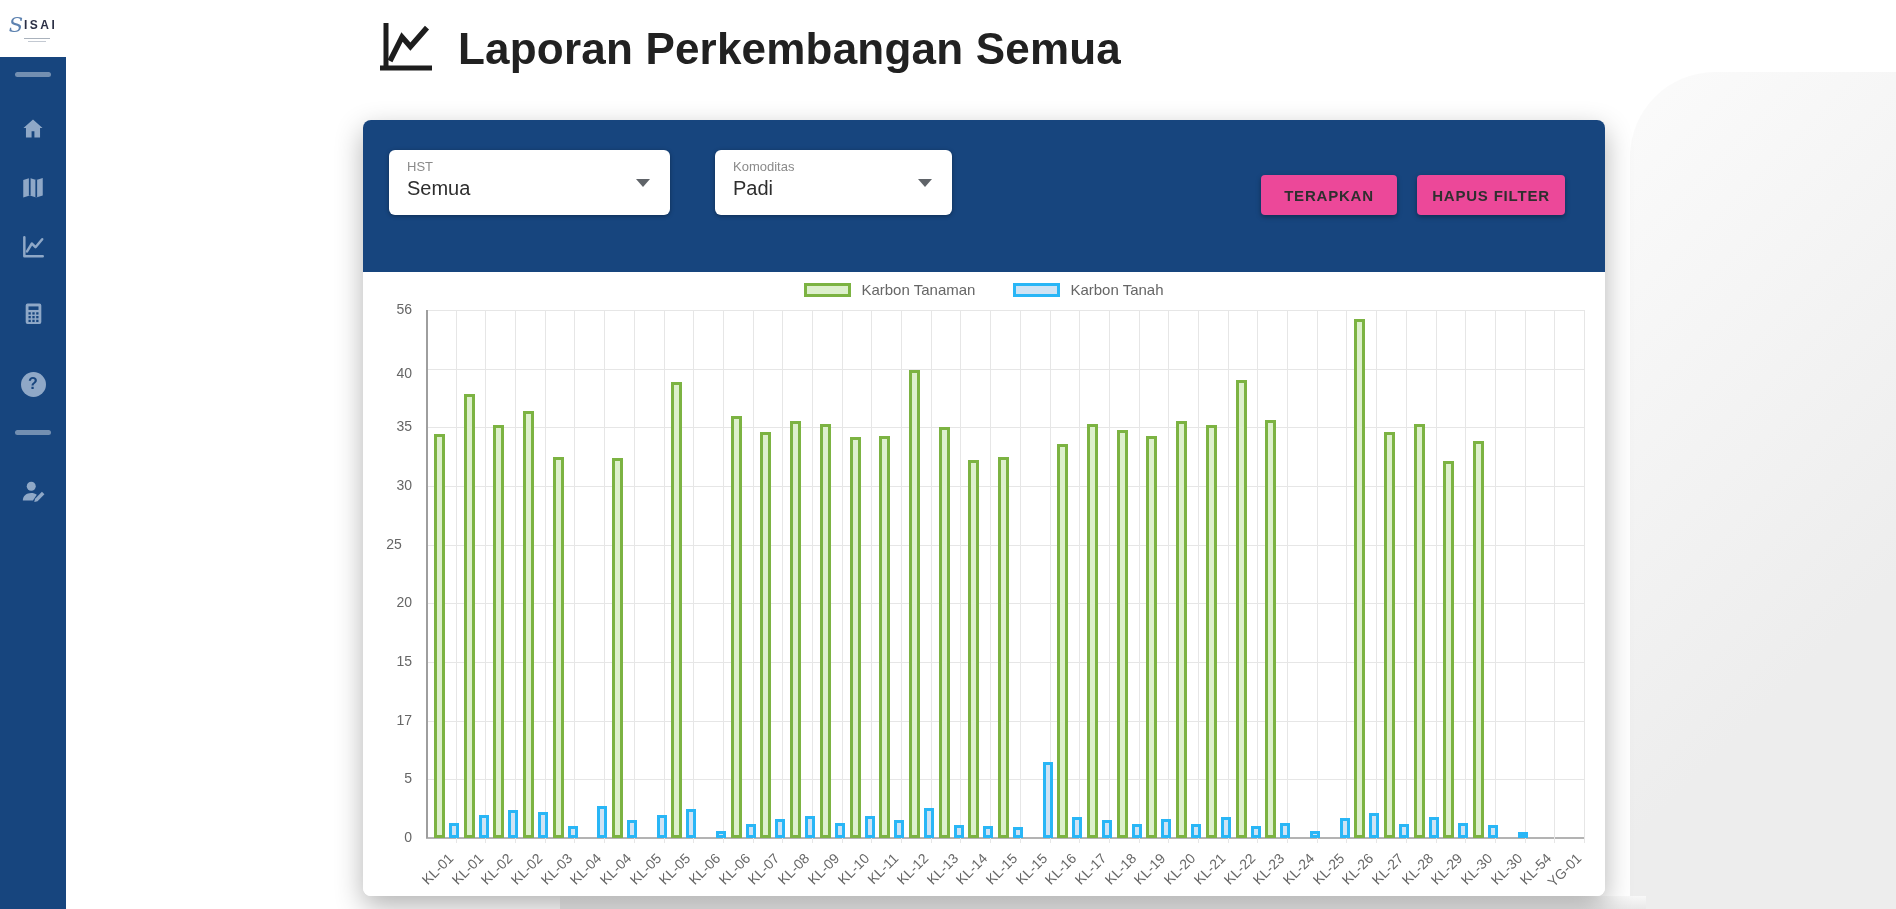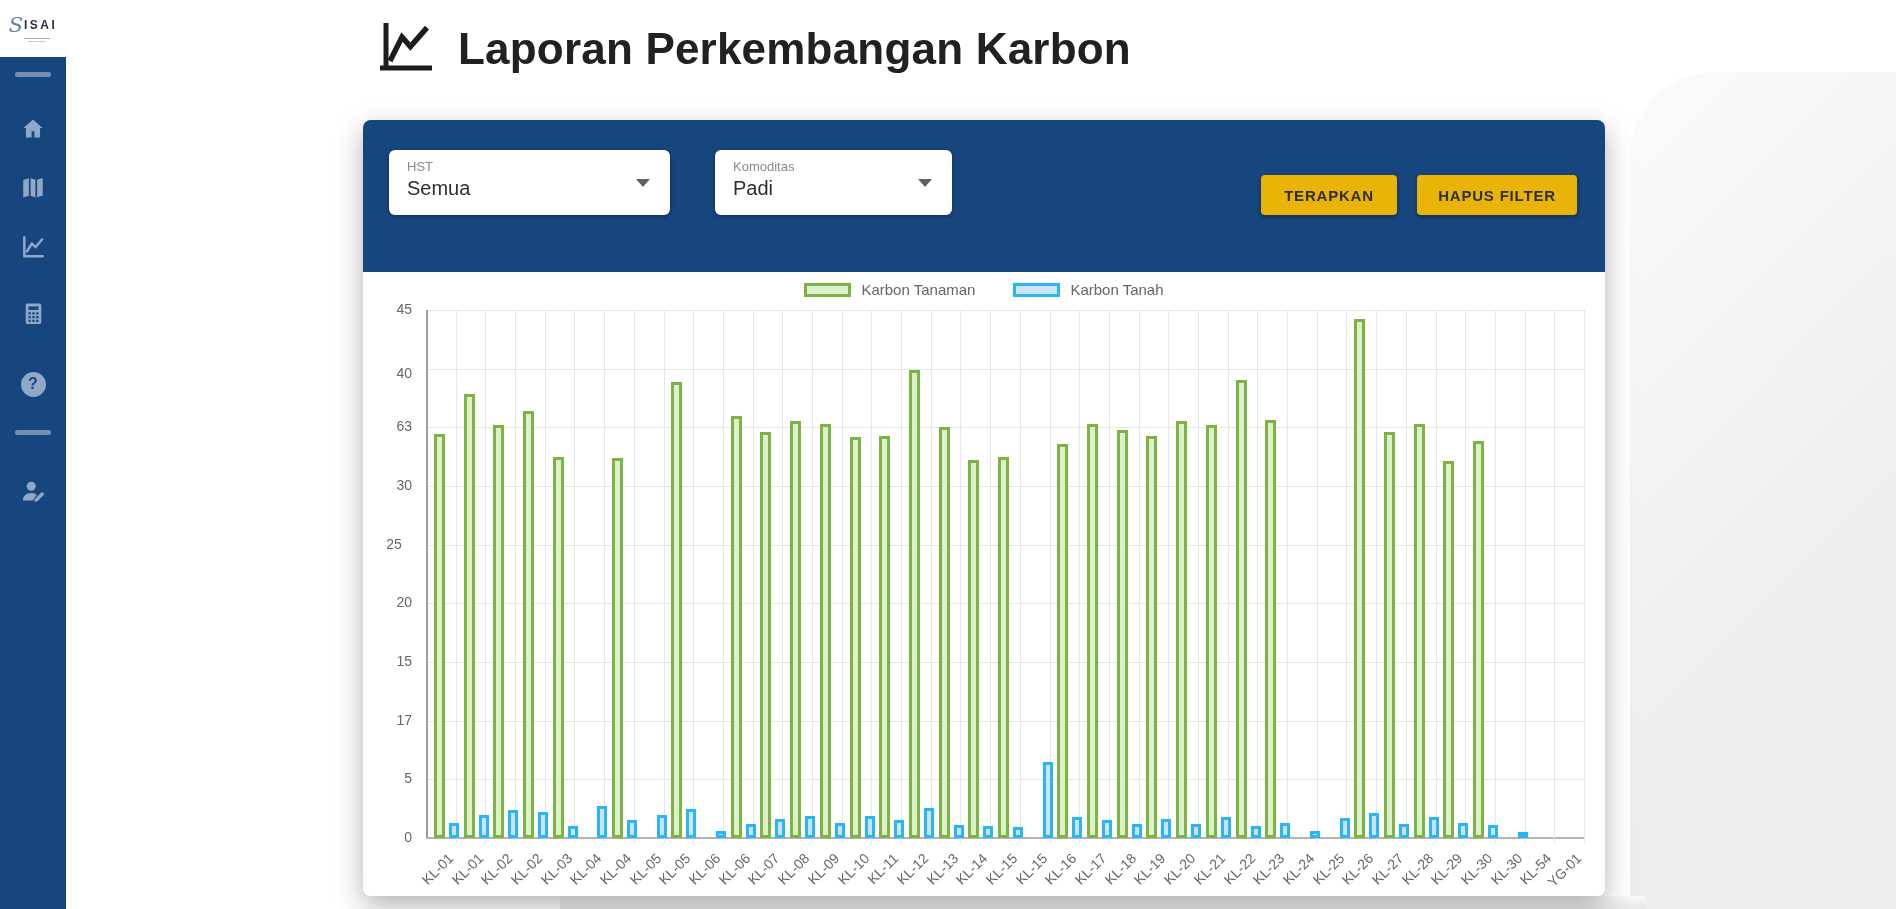--- a/index.html
+++ b/index.html
@@ -44,25 +44,25 @@
   .select { position:absolute; top:30px; height:65px; background:#fff; border-radius:6px;
     box-shadow:0 1px 4px rgba(0,0,0,.35); padding:9px 16px 0 18px; cursor:pointer; }
   .select-label { font-size:13px; color:#8a8a8a; display:block; }
   .select-value { font-size:20px; color:#2e2e2e; display:block; margin-top:3px; }
   .caret { position:absolute; right:20px; top:29px; width:0; height:0;
     border-left:7px solid transparent; border-right:7px solid transparent; border-top:8px solid #5f6368; }
   .select-hst { left:26px; width:281px; }
   .select-komoditas { left:352px; width:237px; }
 
   
-  .btn { position:absolute; top:55px; height:40px; background:#eab308; border:none; border-radius:4px;
+  .btn { position:absolute; top:55px; height:40px; background:#ec4899; border:none; border-radius:4px;
     font-family:"Liberation Sans", sans-serif; font-size:15px; font-weight:700; color:#2f2f2f;
     letter-spacing:0.8px; box-shadow:0 2px 5px rgba(0,0,0,.35); cursor:pointer; }
   .btn-apply { left:898px; width:136px; }
-  .btn-clear { left:1054px; width:160px; }
+  .btn-clear { left:1054px; width:148px; }
 
   
   .legend { position:absolute; left:0; top:9px; width:100%; display:flex; justify-content:center; gap:38px; }
   .legend-item { display:flex; align-items:center; gap:10px; cursor:pointer; }
   .legend-swatch { width:47px; height:14px; border-style:solid; border-width:3px; }
   .legend-label { font-size:15px; color:#666; }
 
   
   .plot { position:absolute; left:63px; top:38px; width:1158px; height:528px; }
   .grid-h { position:absolute; left:0; width:1158px; height:1px; background:#e6e6e6; }
@@ -158,21 +158,21 @@
   </aside>
 
   <div class="title-wrap">
     <span class="title-icon">
       <svg width="58" height="54" viewBox="0 0 29 27" fill="none" stroke="#1d1d1d" stroke-width="2.5">
         <path d="M4 1.5v22.5"></path>
           <path d="M1 24h26"></path>
         <path d="M6 20.5 12 8.5l4.2 4.8L24.5 3.8" stroke-width="2.7"></path>
       </svg>
     </span>
-    <h1 class="page-title">Laporan Perkembangan Karbon</h1>
+    <h1 class="page-title">Laporan Perkembangan Semua</h1>
   </div>
 
   <div class="panel">
 
     <div class="panel-header">
 
       <div class="select select-komoditas">
         <span class="select-label">Komoditas</span>
         <span class="select-value">Padi</span>
         <span class="caret"></span>
@@ -210,25 +210,25 @@
           <div class="ytick" style="top: 401.667px;">17</div>
           <div class="grid-h" style="top: 352px;"></div>
           <div class="ytick" style="top: 343px;">15</div>
           <div class="grid-h" style="top: 293.333px;"></div>
           <div class="ytick" style="top: 284.333px;">20</div>
           <div class="grid-h" style="top: 234.667px;"></div>
           <div class="ytick" style="top: 225.667px; text-align: center;">25</div>
           <div class="grid-h" style="top: 176px;"></div>
           <div class="ytick" style="top: 167px;">30</div>
           <div class="grid-h" style="top: 117.333px;"></div>
-          <div class="ytick" style="top: 108.333px;">63</div>
+          <div class="ytick" style="top: 108.333px;">35</div>
           <div class="grid-h" style="top: 58.6667px;"></div>
           <div class="ytick" style="top: 55px;">40</div>
           <div class="grid-h" style="top: 0px;"></div>
-          <div class="ytick" style="top: -9px;">45</div>
+          <div class="ytick" style="top: -9px;">56</div>
           <div class="grid-v axis" style="left: 0px;"></div>
           <div class="grid-v" style="left: 29.6923px;"></div>
           <div class="grid-v" style="left: 59.3846px;"></div>
           <div class="grid-v" style="left: 89.0769px;"></div>
           <div class="grid-v" style="left: 118.769px;"></div>
           <div class="grid-v" style="left: 148.462px;"></div>
           <div class="grid-v" style="left: 178.154px;"></div>
           <div class="grid-v" style="left: 207.846px;"></div>
           <div class="grid-v" style="left: 237.538px;"></div>
           <div class="grid-v" style="left: 267.231px;"></div>

